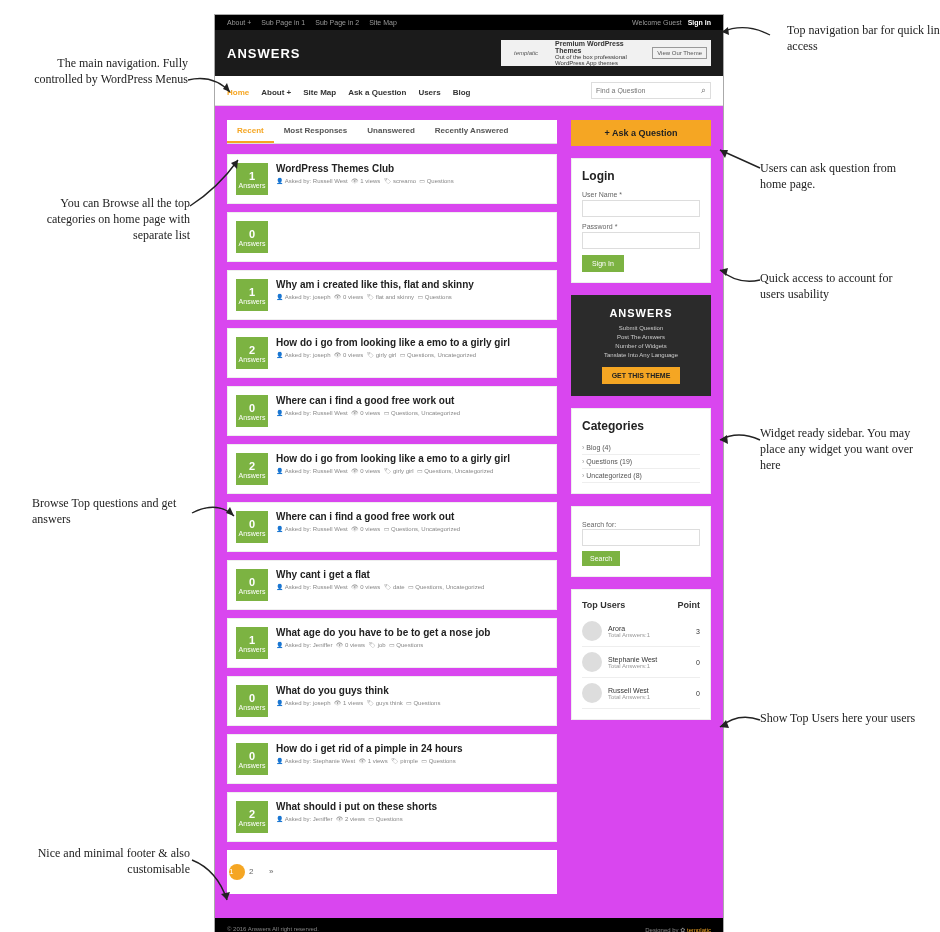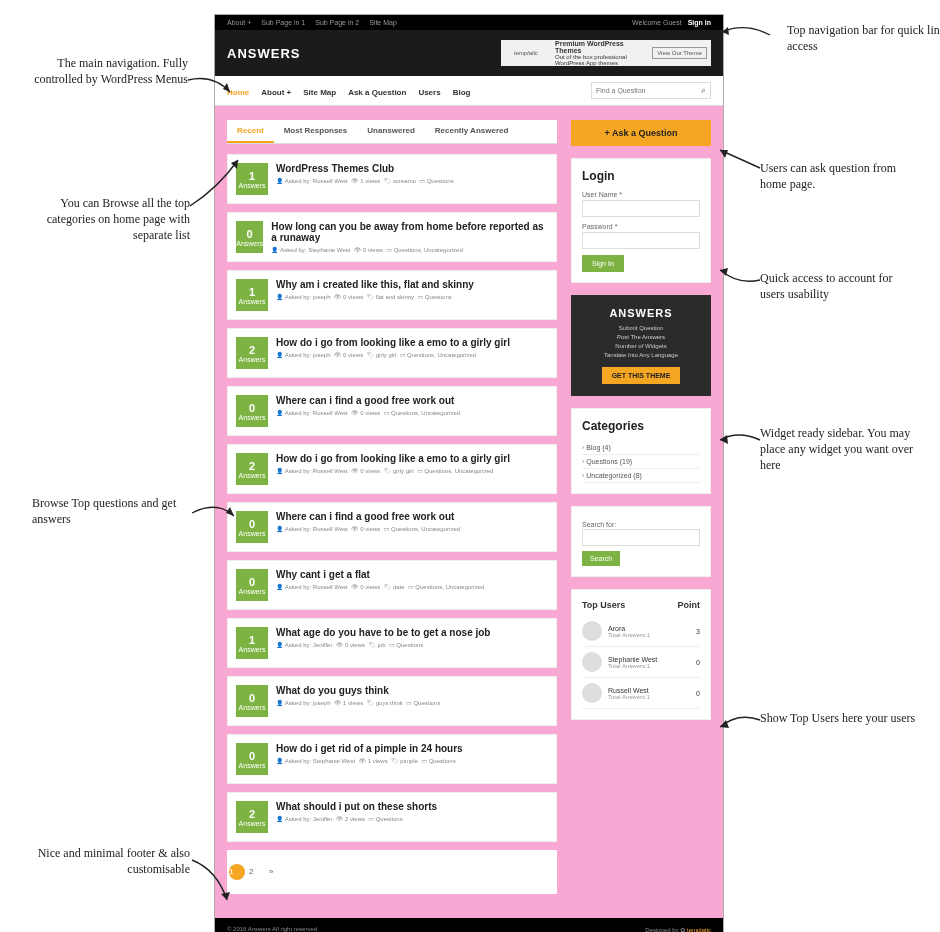--- a/index.html
+++ b/index.html
@@ -15,21 +15,21 @@
 .ad .tlogo{width:50px;text-align:center;font-style:italic;color:#555}
 .ad .mid{flex:1;padding:0 4px}
 .ad .mid b{font-size:7px}
 .ad .btn{border:1px solid #999;padding:2px 4px;margin-right:4px;font-size:6px;color:#555}
 .navbar{background:#fff;padding:6px 12px;display:flex;justify-content:space-between;align-items:center;border-bottom:1px solid #ddd}
 .nav a{margin-right:12px;font-size:8px;color:#333;text-decoration:none;font-weight:bold}
 .nav a.active{color:#f5a623}
 .search{display:flex;align-items:center;border:1px solid #ddd;padding:2px 4px;width:120px}
 .search input{border:none;outline:none;font-size:7px;flex:1}
 .search .icon{font-size:9px;color:#666}
-.body{display:flex;padding:14px 12px 24px;gap:14px;background:#f9a8d4}
+.body{display:flex;padding:14px 12px 24px;gap:14px;background:#d946ef}
 .main{flex:1}
 .sidebar{width:140px}
 .tabs{display:flex;border-bottom:1px solid #ddd;background:#fff}
 .tabs span{padding:6px 10px;font-size:8px;font-weight:bold;color:#555;cursor:pointer}
 .tabs span.active{color:#f5a623;border-bottom:2px solid #f5a623}
 .qlist{margin-top:10px}
 .qitem{background:#fff;padding:8px;margin-bottom:8px;display:flex;gap:8px;border:1px solid #eee}
 .badge{background:#7cb342;color:#fff;width:32px;height:32px;display:flex;flex-direction:column;align-items:center;justify-content:center;font-size:7px}
 .badge .n{font-size:11px;font-weight:bold}
 .qmeta .title{font-size:10px;font-weight:bold;color:#222;margin-bottom:3px}
@@ -119,24 +119,20 @@
             <div class="qmeta">
               <div class="title">WordPress Themes Club</div>
               <div class="meta">👤 Asked by: Russell West&nbsp;&nbsp;👁 1 views&nbsp;&nbsp;🏷 screamo&nbsp;&nbsp;▭ Questions</div>
             </div>
           </div>
           <div class="qitem">
             <div class="badge">
               <span class="n">0</span>
               <span>Answers</span>
             </div>
-            <div class="qmeta">
-              <div class="title">How long can you be away from home before reported as a runaway</div>
-              <div class="meta">👤 Asked by: Stephanie West&nbsp;&nbsp;👁 0 views&nbsp;&nbsp;▭ Questions, Uncategorized</div>
-            </div>
           </div>
           <div class="qitem">
             <div class="badge">
               <span class="n">1</span>
               <span>Answers</span>
             </div>
             <div class="qmeta">
               <div class="title">Why am i created like this, flat and skinny</div>
               <div class="meta">👤 Asked by: joseph&nbsp;&nbsp;👁 0 views&nbsp;&nbsp;🏷 flat and skinny&nbsp;&nbsp;▭ Questions</div>
             </div>

